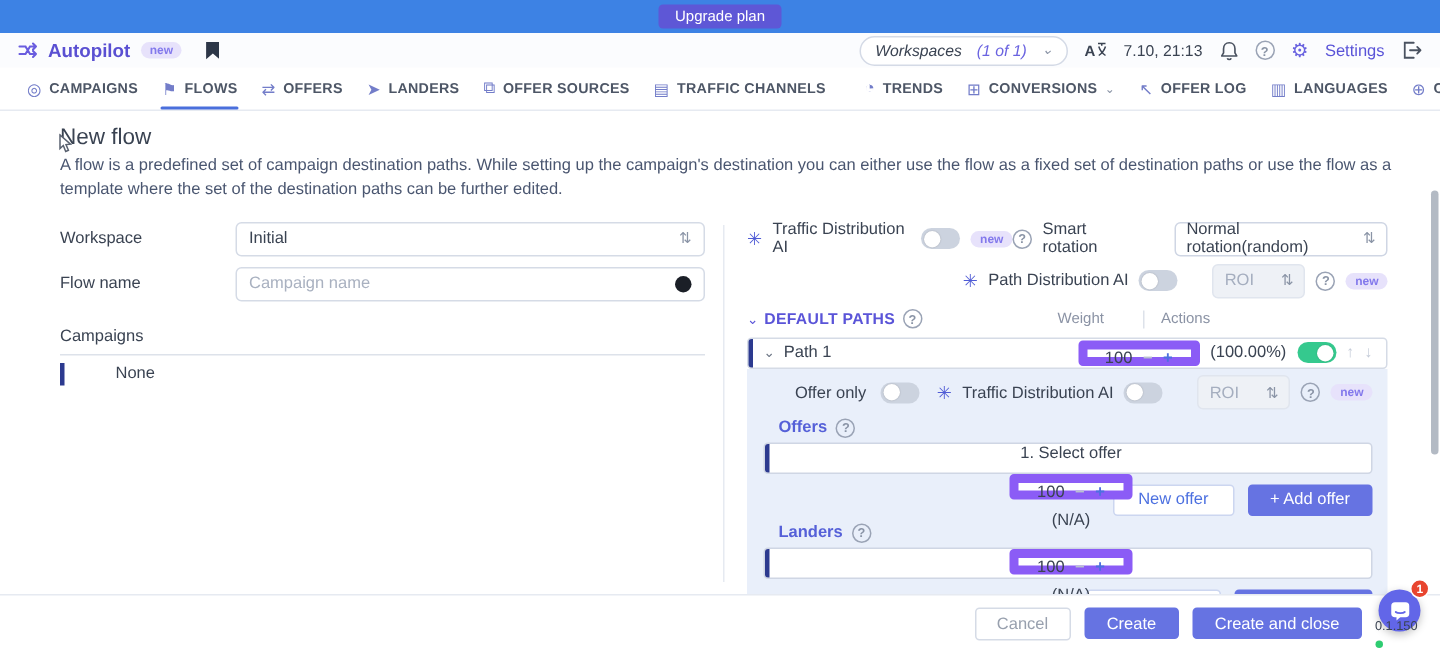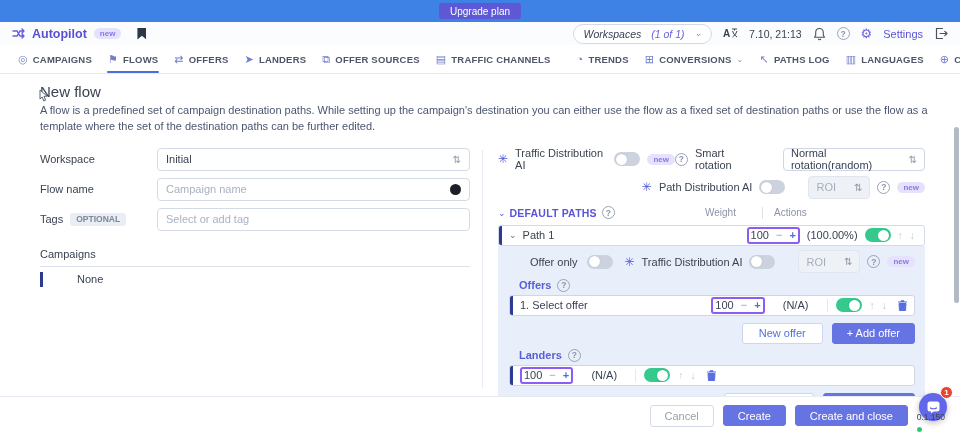--- a/index.html
+++ b/index.html
@@ -90,35 +90,35 @@
   .wh { position: absolute; left: 207px; color: #8b93a5; font-size: 10px; }
   .hsep { position: absolute; left: 264px; top: 3px; bottom: 3px; width: 1px; background: #dde2ea; }
   .ah { position: absolute; left: 276px; color: #8b93a5; font-size: 10px; }
 
   .path-row { border: 1px solid #d5dbe6; border-radius: 3px; height: 21px; display: flex; align-items: center;
               padding: 0 7px 0 10px; position: relative; gap: 6px; background: #fff; }
   .path-row::before, .item-row::before { content: ""; position: absolute; left: 0; top: 0; bottom: 0; width: 3px;
               background: #2c3a8f; border-radius: 2px 0 0 2px; }
   .row-chev { color: #6b7484; font-size: 9px; }
   .path-right { margin-left: auto; display: flex; align-items: center; gap: 7px; }
-  .wbox { border: 2px solid #8b5cf6; border-radius: 3px; height: 17px; display: inline-flex; align-items: center;
-          gap: 7px; padding: 0 2px; background: #fff; }
+  .wbox { border: 6px solid #8b5cf6; border-radius: 3px; height: 17px; display: inline-flex; align-items: flex-start;
+          gap: 7px; padding: 0 12px; background: #fff; }
   .wminus { color: #b9c1cf; font-weight: bold; cursor: pointer; }
   .wplus { color: #4c70e0; font-weight: bold; cursor: pointer; }
   .updown { color: #c4cbd8; font-size: 10.5px; letter-spacing: 2px; white-space: nowrap; }
   .vsep { width: 1px; height: 13px; background: #e3e8ef; }
 
   .blue-panel { background: #e9effa; padding: 4px 10px 8px 11px; border-radius: 0 0 2px 2px; }
   .offer-only-row { display: flex; align-items: center; height: 24px; }
   .oo-left { display: flex; align-items: center; gap: 9px; padding-left: 21px; }
   .oo-right { margin-left: auto; display: flex; align-items: center; gap: 7px; }
   .sec-title { color: #5560d8; font-weight: bold; font-size: 11px; margin: 5px 0 3px 10px;
                display: flex; align-items: center; gap: 6px; }
   .item-row { background: #fff; border: 1px solid #cfd6e4; border-radius: 3px; height: 21px; display: flex;
-              align-items: center; position: relative; padding: 0 6px 0 10px; gap: 8px; }
+              align-items: center; position: relative; padding: 0 6px 0 10px; gap: 8px; flex-direction: column; }
   .item-label { flex: 1; }
   .share { width: 46px; text-align: center; }
   .btn-row { display: flex; justify-content: flex-end; gap: 9px; margin: 7px 0 3px; }
   .btn-outline { background: #fff; border: 1px solid #ccd6f0; color: #4c70e0; border-radius: 3px;
                  padding: 3.5px 16px; font-size: 11px; font-family: inherit; cursor: pointer; }
   .btn-primary { background: #6673e2; border: 1px solid #6673e2; color: #fff; border-radius: 3px;
                  padding: 3.5px 14px; font-size: 11px; font-family: inherit; cursor: pointer; }
   .add-path-btn { margin-top: 8px; align-self: flex-start; padding: 4.5px 15px; }
   .trash-ic { color: #5b6ee0; flex: none; display: inline-flex; cursor: pointer; }
 
@@ -211,21 +211,21 @@
         <span class="nav-ic">◔</span>
         <span>TRENDS</span>
       </div>
       <div class="nav-item">
         <span class="nav-ic">⊞</span>
         <span>CONVERSIONS</span>
         <span class="nav-chev">⌄</span>
       </div>
       <div class="nav-item">
         <span class="nav-ic">↖</span>
-        <span>PATHS LOG</span>
+        <span>OFFER LOG</span>
       </div>
       <div class="nav-item">
         <span class="nav-ic">▥</span>
         <span>LANGUAGES</span>
       </div>
       <div class="nav-item">
         <span class="nav-ic">⊕</span>
         <span>COUNTRIES</span>
       </div>
     </div>
@@ -244,29 +244,20 @@
         <div class="field">
           <span>Initial</span>
           <span class="sel-arrows">⇅</span>
         </div>
       </div>
       <div class="form-row">
         <span class="form-label">Flow name</span>
         <div class="field">
           <input class="text-input" placeholder="Campaign name" style="">
           <span class="black-dot"></span>
-        </div>
-      </div>
-      <div class="form-row">
-        <span class="form-label">
-          <span>Tags</span>
-          <span class="optional-badge">OPTIONAL</span>
-        </span>
-        <div class="field">
-          <input class="text-input" placeholder="Select or add tag" style="">
         </div>
       </div>
 
       <div class="campaigns">
         <div>Campaigns</div>
         <hr>
         <div class="campaign-row">
           <span class="row-accent"></span>
           <span>None</span>
         </div>

